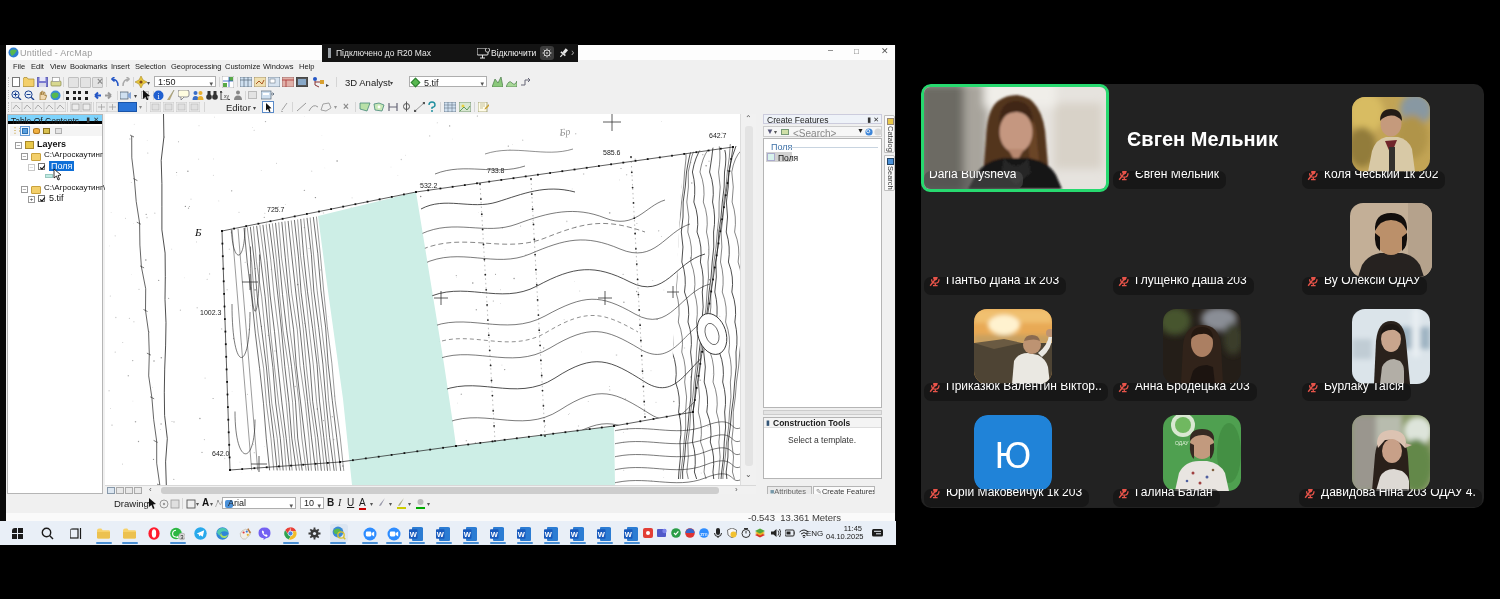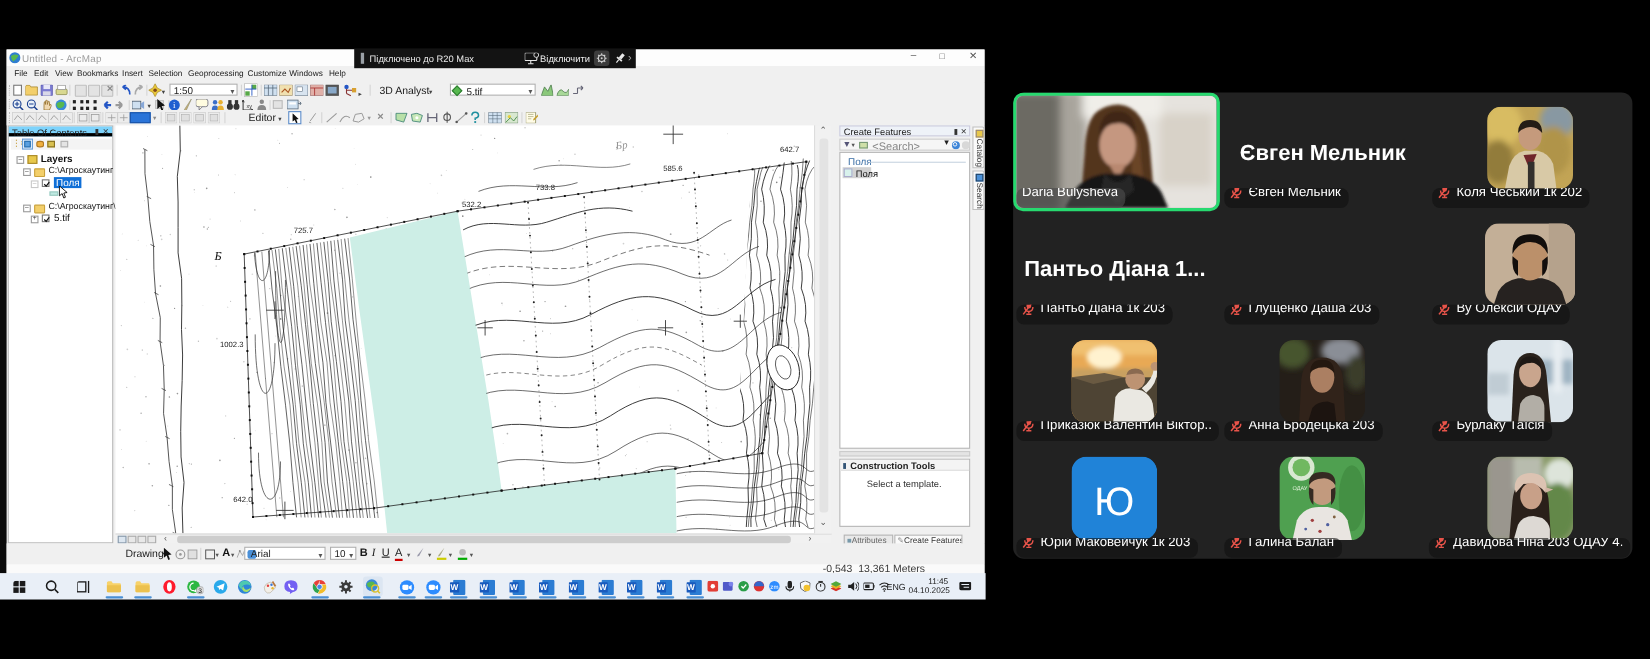--- a/index.html
+++ b/index.html
@@ -1460,21 +1460,20 @@
           <g fill="none" stroke="#e8544a" stroke-width="1.3">
             <rect x="4.2" y="1.2" width="4.2" height="6.2" rx="2.1" fill="#e8544a" stroke="none"></rect>
             <path d="M2.6 6.2 Q2.6 10.2 6.3 10.2 Q10 10.2 10 6.2"></path>
             <line x1="6.3" y1="10.2" x2="6.3" y2="12"></line>
             <line x1="4" y1="12.6" x2="8.6" y2="12.6"></line>
           </g>
           <line x1="1.2" y1="12.8" x2="10.4" y2="0.8" stroke="#e8544a" stroke-width="1.4"></line>
         </svg>
         <span style="overflow:hidden;text-overflow:clip;white-space:nowrap">Коля Чеський 1к 202</span>
       </div>
-<div class="bigname" style="left:0px;top:150px;width:185px">Пантьо Діана 1...</div>
 <div class="lbl" style="left:3px;top:192.5px;max-width:181px;">
         <svg width="12" height="14" viewBox="0 0 12 14">
           <g fill="none" stroke="#e8544a" stroke-width="1.3">
             <rect x="4.2" y="1.2" width="4.2" height="6.2" rx="2.1" fill="#e8544a" stroke="none"></rect>
             <path d="M2.6 6.2 Q2.6 10.2 6.3 10.2 Q10 10.2 10 6.2"></path>
             <line x1="6.3" y1="10.2" x2="6.3" y2="12"></line>
             <line x1="4" y1="12.6" x2="8.6" y2="12.6"></line>
           </g>
           <line x1="1.2" y1="12.8" x2="10.4" y2="0.8" stroke="#e8544a" stroke-width="1.4"></line>
         </svg>

